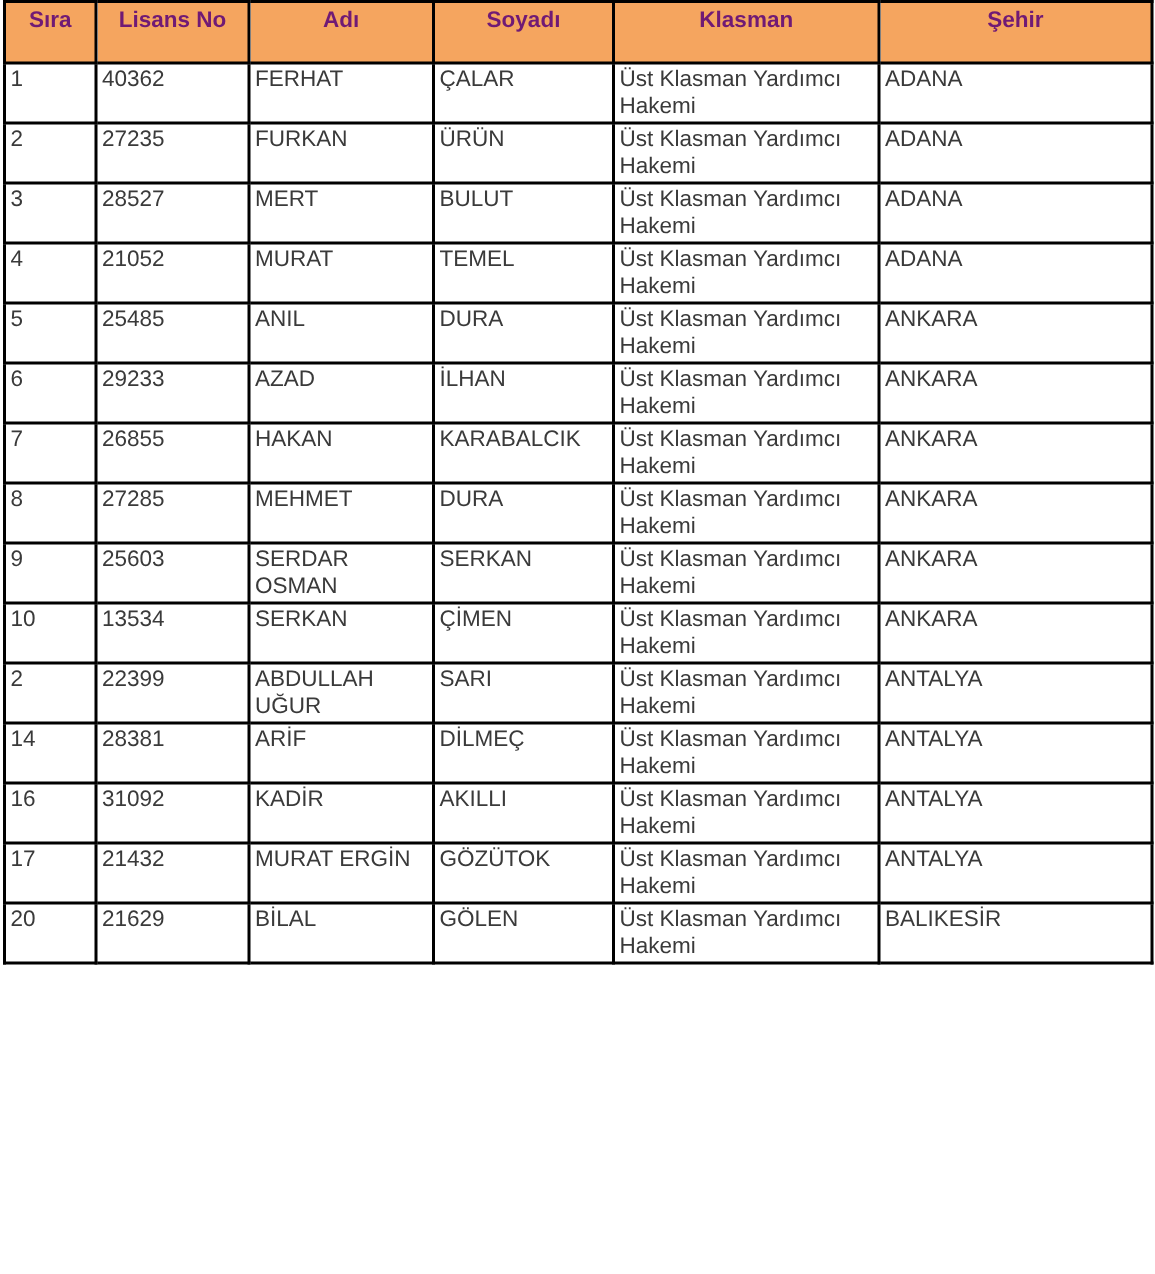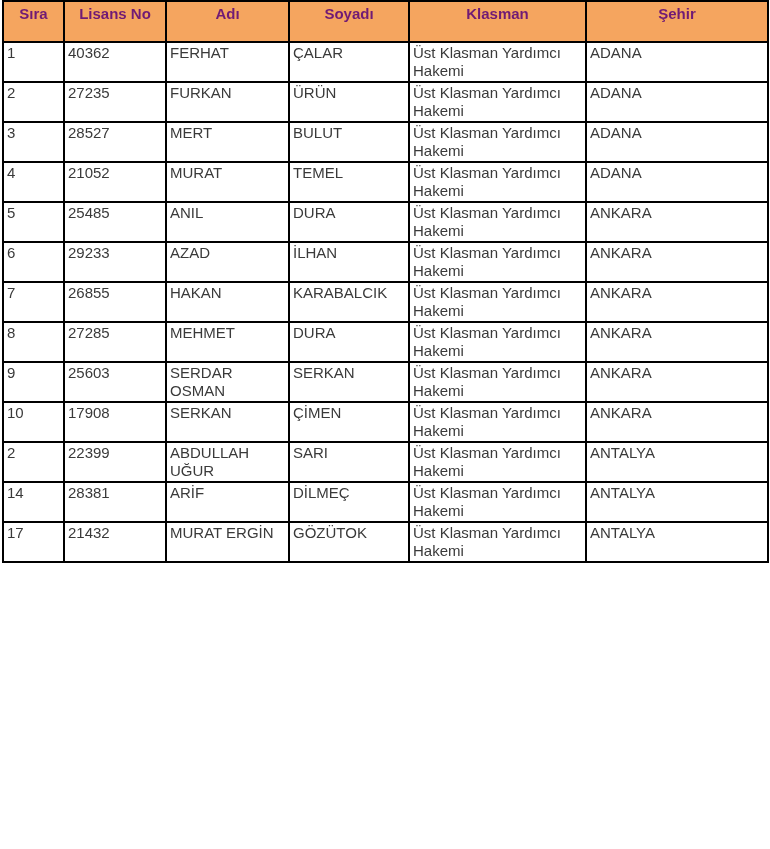--- a/index.html
+++ b/index.html
@@ -141,21 +141,21 @@
         <tr>
           <td>9</td>
           <td>25603</td>
           <td>SERDAR OSMAN</td>
           <td>SERKAN</td>
           <td>Üst Klasman Yardımcı Hakemi</td>
           <td>ANKARA</td>
         </tr>
         <tr>
           <td>10</td>
-          <td>17908</td>
+          <td>13534</td>
           <td>SERKAN</td>
           <td>ÇİMEN</td>
           <td>Üst Klasman Yardımcı Hakemi</td>
           <td>ANKARA</td>
         </tr>
         <tr>
           <td>2</td>
           <td>22399</td>
           <td>ABDULLAH UĞUR</td>
           <td>SARI</td>
@@ -164,22 +164,38 @@
         </tr>
         <tr>
           <td>14</td>
           <td>28381</td>
           <td>ARİF</td>
           <td>DİLMEÇ</td>
           <td>Üst Klasman Yardımcı Hakemi</td>
           <td>ANTALYA</td>
         </tr>
         <tr>
+          <td>16</td>
+          <td>31092</td>
+          <td>KADİR</td>
+          <td>AKILLI</td>
+          <td>Üst Klasman Yardımcı Hakemi</td>
+          <td>ANTALYA</td>
+        </tr>
+        <tr>
           <td>17</td>
           <td>21432</td>
           <td>MURAT ERGİN</td>
           <td>GÖZÜTOK</td>
           <td>Üst Klasman Yardımcı Hakemi</td>
           <td>ANTALYA</td>
+        </tr>
+        <tr>
+          <td>20</td>
+          <td>21629</td>
+          <td>BİLAL</td>
+          <td>GÖLEN</td>
+          <td>Üst Klasman Yardımcı Hakemi</td>
+          <td>BALIKESİR</td>
         </tr>
       </tbody>
   </table>
 </div>
 
 </body></html>

